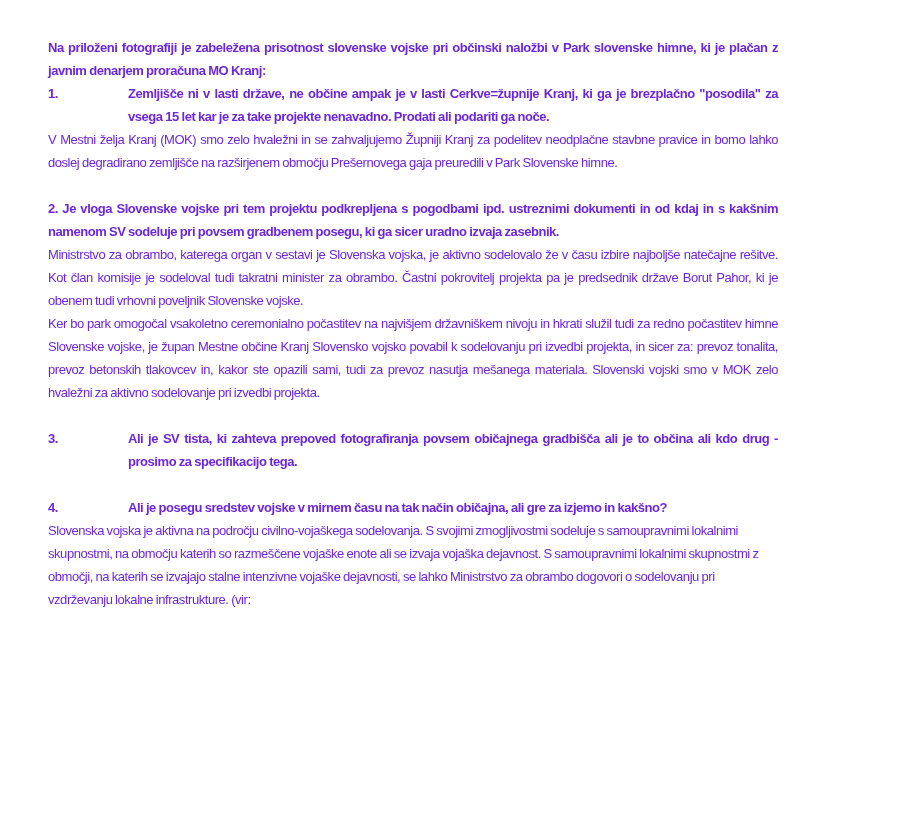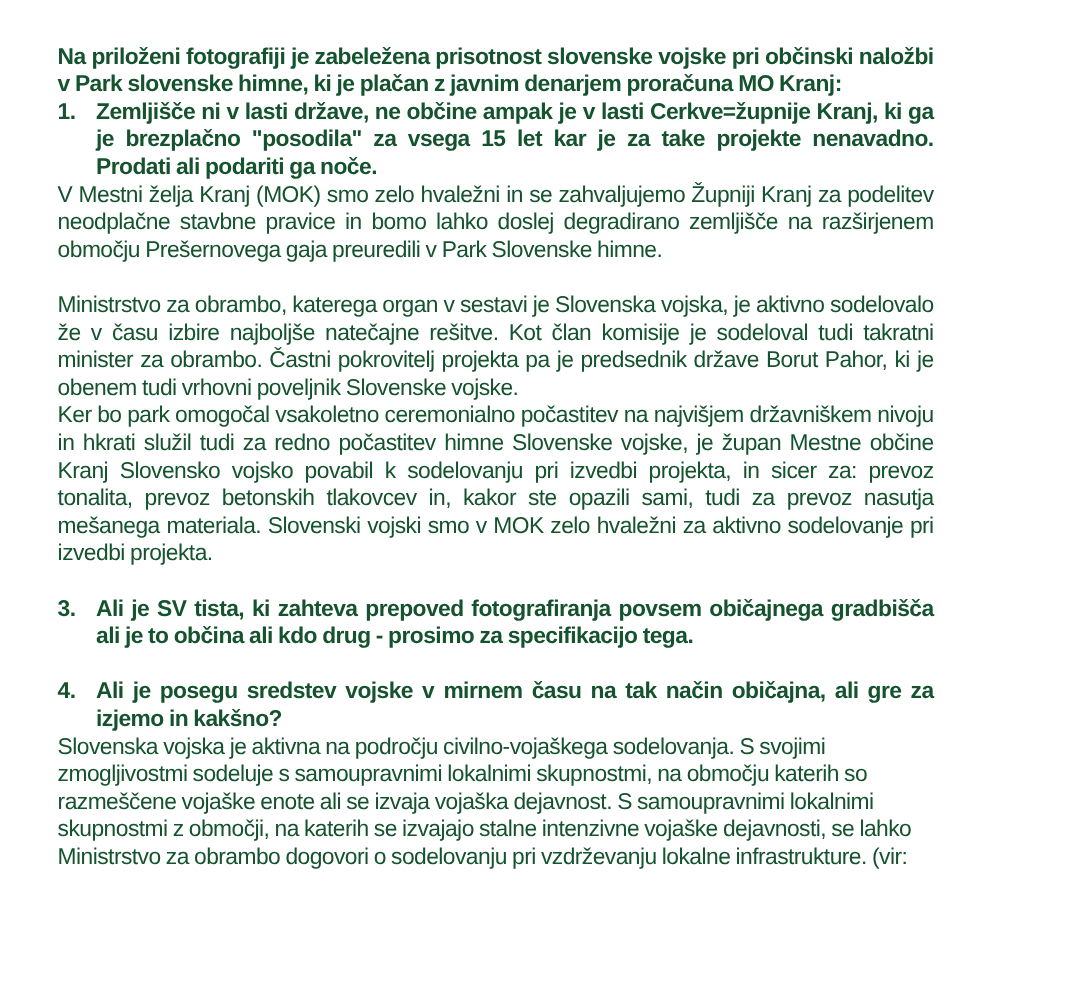--- a/index.html
+++ b/index.html
@@ -1,44 +1,45 @@
 <!DOCTYPE html>
 <html><head>
 <meta charset="utf-8">
 <style>
   html, body { margin:0; padding:0; background:#ffffff; }
   body { width:903px; height:839px; overflow:hidden; position:relative; }
   .page {
     position:absolute; left:48px; top:36px; width:730px;
     font-family: "Liberation Sans", "DejaVu Sans", sans-serif;
-    font-size:19px; color:#14532d; line-height:23px;
+    font-size:13px; color:#6d28d9; line-height:23px;
     letter-spacing:-0.45px; word-spacing:-0.5px;
   }
   .p { margin:0; text-align:justify; }
   .b { font-weight:bold; }
   .last-left { text-align-last:left; }
   .num { display:flex; }
   .num .n { flex:0 0 32px; font-weight:bold; }
-  .num .t { flex:1; text-align:justify; font-weight:bold; }
+  .num .t { flex:1; text-align:justify; font-weight:bold;margin-left:48px; }
   .gap { height:23px; }
 </style>
 </head>
 <body>
 
 <div class="page">
   <p class="p b last-left">Na priloženi fotografiji je zabeležena prisotnost slovenske vojske pri občinski naložbi v Park slovenske himne, ki je plačan z javnim denarjem proračuna MO Kranj:</p>
 
   <div class="num">
     <span class="n">1.</span>
     <span class="t last-left">Zemljišče ni v lasti države, ne občine ampak je v lasti Cerkve=župnije Kranj, ki ga je brezplačno "posodila" za vsega 15 let kar je za take projekte nenavadno. Prodati ali podariti ga noče.</span>
   </div>
   <p class="p last-left">V Mestni želja Kranj (MOK) smo zelo hvaležni in se zahvaljujemo Župniji Kranj za podelitev neodplačne stavbne pravice in bomo lahko doslej degradirano zemljišče na razširjenem območju Prešernovega gaja preuredili v Park Slovenske himne.</p>
 
   <div class="gap"></div>
 
+  <p class="p b last-left">2. Je vloga Slovenske vojske pri tem projektu podkrepljena s pogodbami ipd. ustreznimi dokumenti in od kdaj in s kakšnim namenom SV sodeluje pri povsem gradbenem posegu, ki ga sicer uradno izvaja zasebnik.</p>
   <p class="p last-left">Ministrstvo za obrambo, katerega organ v sestavi je Slovenska vojska, je aktivno sodelovalo že v času izbire najboljše natečajne rešitve. Kot član komisije je sodeloval tudi takratni minister za obrambo. Častni pokrovitelj projekta pa je predsednik države Borut Pahor, ki je obenem tudi vrhovni poveljnik Slovenske vojske.</p>
   <p class="p last-left">Ker bo park omogočal vsakoletno ceremonialno počastitev na najvišjem državniškem nivoju in hkrati služil tudi za redno počastitev himne Slovenske vojske, je župan Mestne občine Kranj Slovensko vojsko povabil k sodelovanju pri izvedbi projekta, in sicer za: prevoz tonalita, prevoz betonskih tlakovcev in, kakor ste opazili sami, tudi za prevoz nasutja mešanega materiala. Slovenski vojski smo v MOK zelo hvaležni za aktivno sodelovanje pri izvedbi projekta.</p>
 
   <div class="gap"></div>
 
   <div class="num">
     <span class="n">3.</span>
     <span class="t last-left">Ali je SV tista, ki zahteva prepoved fotografiranja povsem običajnega gradbišča ali je to občina ali kdo drug - prosimo za specifikacijo tega.</span>
   </div>
 

